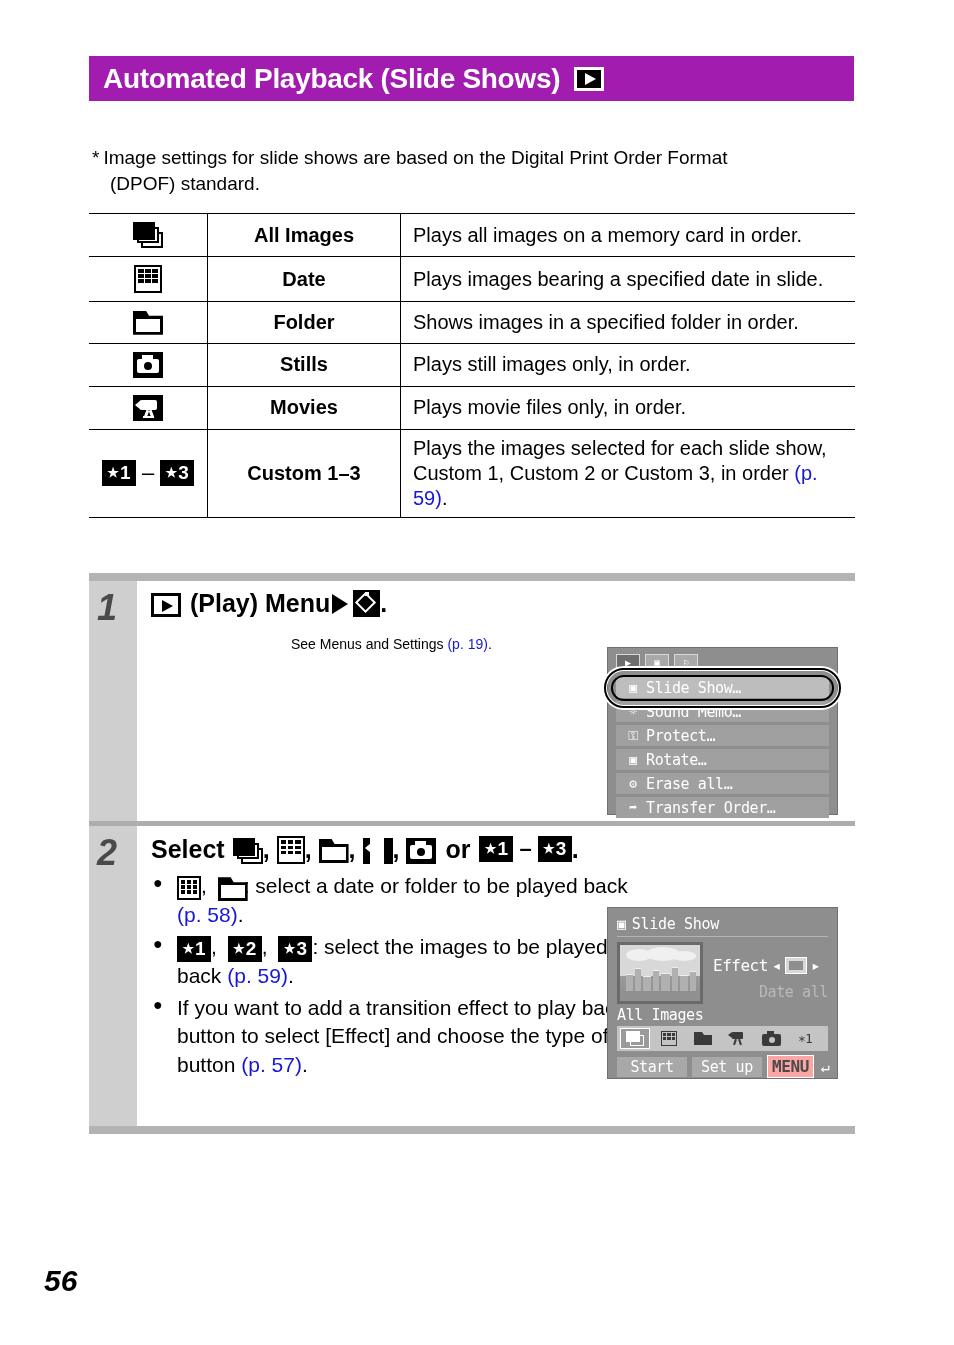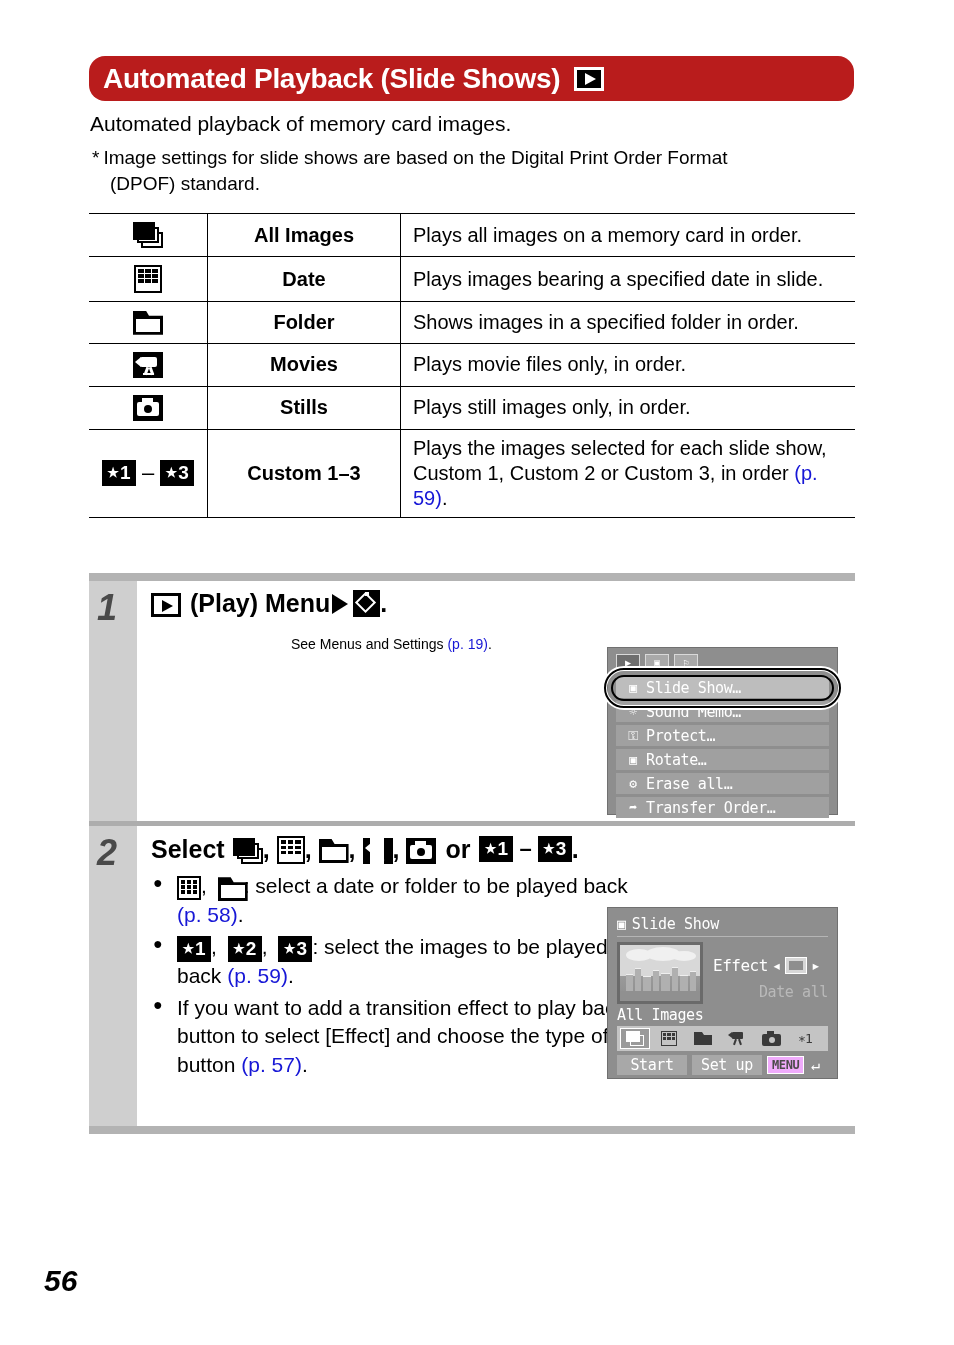--- a/index.html
+++ b/index.html
@@ -23,26 +23,25 @@
     height: 1345px;
   }
 
   
   .title-bar {
     position: absolute;
     left: 89px;
     top: 56px;
     width: 765px;
     height: 45px;
-    background: #b91c1c;
+    background: #a21caf;
     display: flex;
     align-items: center;
     padding: 0 14px;
     box-sizing: border-box;
-    border-radius: 16px;
   }
   .title-text {
     color: #ffffff;
     font-size: 28px;
     font-weight: bold;
     letter-spacing: -0.3px;
     white-space: nowrap;
   }
   .title-icon {
     margin-left: 14px;
@@ -542,24 +541,24 @@
     letter-spacing:-0.4px;
   }
   .lcd2 .btn {
     background:#a8a8a8;
     color:#fff;
     padding: 1px 8px;
     min-width:54px;
     text-align:center;
   }
   .lcd2 .menu-chip {
-    background:#f0abfc;
+    background:#fca5a5;
     color:#4a4a4a;
     border:1px solid #fff;
-    font-size:12px;
+    font-size:16px;
     padding: 1px 4px;
     font-weight:bold;
   }
   .lcd2 .ret { font-size:15px; color:#fff; margin-left:2px; }
 
   
   .mg { display:inline-block; }
   .mg-stack { width:19px;height:16px;position:relative; }
   .mg-stack i { position:absolute; box-sizing:border-box; border:1.5px solid currentColor; display:block;}
   .mg-stack i.a { left:0; top:0; width:14px; height:11px; background:currentColor;}
@@ -597,21 +596,20 @@
 
 <div class="page">
 
   <div class="title-bar">
     <span class="title-text">Automated Playback (Slide Shows)</span>
     <span class="title-icon">
       <span class="ico-play"></span>
     </span>
   </div>
 
-  <div class="intro">Automated playback of memory card images.</div>
 
   <div class="note">
     <span class="star">*</span><span>Image settings for slide shows are based on the Digital Print Order Format</span>
     <span class="cont">(DPOF) standard.</span>
   </div>
 
   <table class="tbl">
     <tbody>
       <tr>
         <td class="c-icon">
@@ -645,32 +643,32 @@
       <tr>
         <td class="c-icon">
           <span class="g ico-folder"></span>
         </td>
         <td class="c-name">Folder</td>
         <td class="c-desc">Shows images in a specified folder in order.</td>
       </tr>
 
       <tr>
         <td class="c-icon">
+          <span class="g ico-still"><span class="hump"></span><span class="box"></span><span class="dot"></span></span>
+        </td>
+        <td class="c-name">Stills</td>
+        <td class="c-desc">Plays still images only, in order.</td>
+      </tr>
+
+      <tr>
+        <td class="c-icon">
           <span class="g ico-movie"><span class="lens"></span><span class="body"></span><span class="l1"></span><span class="l2"></span><span class="base"></span></span>
         </td>
         <td class="c-name">Movies</td>
         <td class="c-desc">Plays movie files only, in order.</td>
-      </tr>
-
-      <tr>
-        <td class="c-icon">
-          <span class="g ico-still"><span class="hump"></span><span class="box"></span><span class="dot"></span></span>
-        </td>
-        <td class="c-name">Stills</td>
-        <td class="c-desc">Plays still images only, in order.</td>
       </tr>
 
       <tr class="last-row">
         <td class="c-icon">
           <span class="ico-cust"><span class="st">★</span><span>1</span></span><span class="dash">–</span><span class="ico-cust"><span class="st">★</span><span>3</span></span>
         </td>
         <td class="c-name">Custom 1–3</td>
         <td class="c-desc"><span>Plays the images selected for each slide show, Custom 1, Custom 2 or Custom 3, in order </span><span class="blue">(p. 59)</span><span>.</span></td>
       </tr>
     </tbody>

